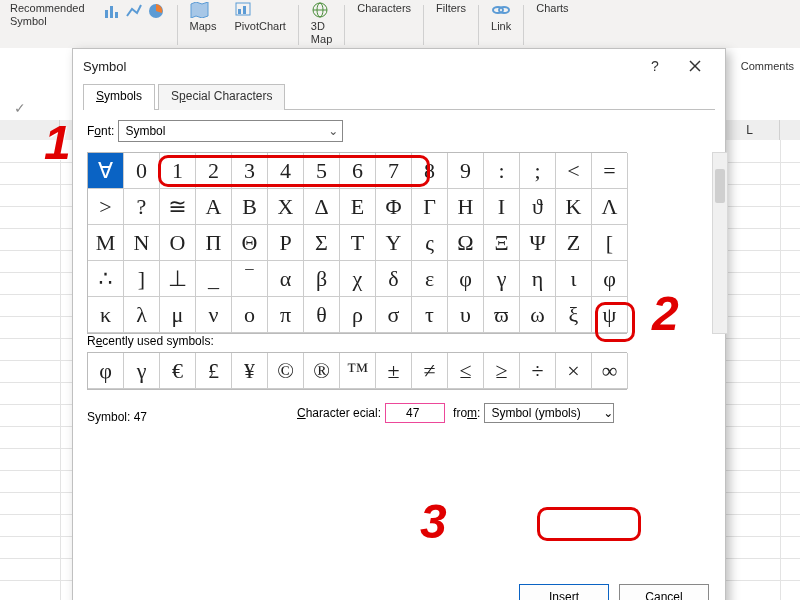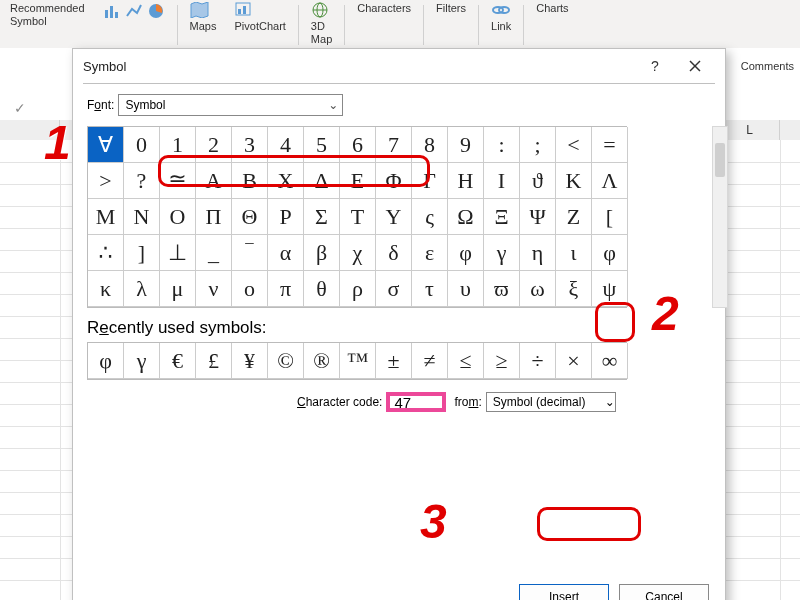--- a/index.html
+++ b/index.html
@@ -156,43 +156,43 @@
     width:16px; height:calc(5*36px + 2px);
     background:#f0f0f0;
     border:1px solid #d8d8d8;
   }
   .sym-scroll .thumb {
     position:absolute; top:16px; left:2px;
     width:10px; height:34px; background:#cfcfcf;
     border-radius:2px;
   }
 
-  .recent-label { margin-top:10px; font-size:17px; }
+  .recent-label { font-size:12px; }
   .recent-label span.ul { text-decoration: underline;}
   .recent-grid {
     margin-top:4px;
     display:grid;
     grid-template-columns: repeat(15, 36px);
     grid-auto-rows: 36px;
     border:1px solid #bbb;
     width:calc(15*36px);
   }
   .recent-grid .sym-cell { font-size:22px;}
 
   .info-row {
     margin-top:12px;
     display:flex; align-items:center;
     font-size:12px;
   }
   .info-row .uname { min-width:210px;}
   .info-row .uname div { margin-top:8px;}
   .info-row label span.ul { text-decoration:underline;}
   .info-row input.code {
-    width:60px; height:20px; border:4px solid #ec4899;
-    padding:0 4px; font-size:15px;
+    width:60px; height:20px; border:1px solid #ec4899;
+    padding:0 20px; font-size:12px;
     margin:0 8px 0 4px;
   }
   .info-row .from-select {
     width:130px; height:20px; border:1px solid #888;
     display:flex; align-items:center;
     padding-left:6px; margin-left:4px;
     justify-content:space-between;
     background:#fff;
   }
 
@@ -358,20 +358,28 @@
     <div class="spacer"></div>
     <div class="tb-btn">?</div>
     <div class="tb-btn">
       <svg width="12" height="12">
           <line x1="1" y1="1" x2="11" y2="11" stroke="#333" stroke-width="1.5"></line>
           <line x1="11" y1="1" x2="1" y2="11" stroke="#333" stroke-width="1.5"></line>
         </svg>
     </div>
   </div>
 
+  <div class="tabs">
+    <div class="tab">
+      <span><span style="text-decoration:underline">S</span>ymbols</span>
+    </div>
+    <div class="tab inactive">
+      <span>S<span style="text-decoration:underline">p</span>ecial Characters</span>
+    </div>
+  </div>
   <div class="tabline"></div>
 
   <div class="dlg-body">
 
     <div class="font-row">
       <label>
         <span>F</span><span class="ul">o</span><span>nt:</span>
       </label>
       <div class="font-select">
         <span>Symbol</span>
@@ -478,30 +486,31 @@
         <div class="sym-cell">≠</div>
         <div class="sym-cell">≤</div>
         <div class="sym-cell">≥</div>
         <div class="sym-cell">÷</div>
         <div class="sym-cell">×</div>
         <div class="sym-cell">∞</div>
       </div>
 
     <div class="info-row">
       <div class="uname">
+        <div>Symbol: 47</div>
       </div>
       <label>
-        <span></span><span class="ul">C</span><span>haracter code:</span>
+        <span></span><span class="ul">C</span><span>haracter ecial:</span>
       </label>
       <input class="code" value="47" style="">
       <label>
         <span>fro</span><span class="ul">m</span><span>:</span>
       </label>
       <div class="from-select">
-        <span>Symbol (decimal)</span>
+        <span>Symbol (ymbols)</span>
         <span class="chev">⌄</span>
       </div>
     </div>
 
   </div>
 
   <div class="dlg-buttons">
     <div class="btn primary">
       <span><span style="text-decoration:underline">I</span>nsert</span>
 

